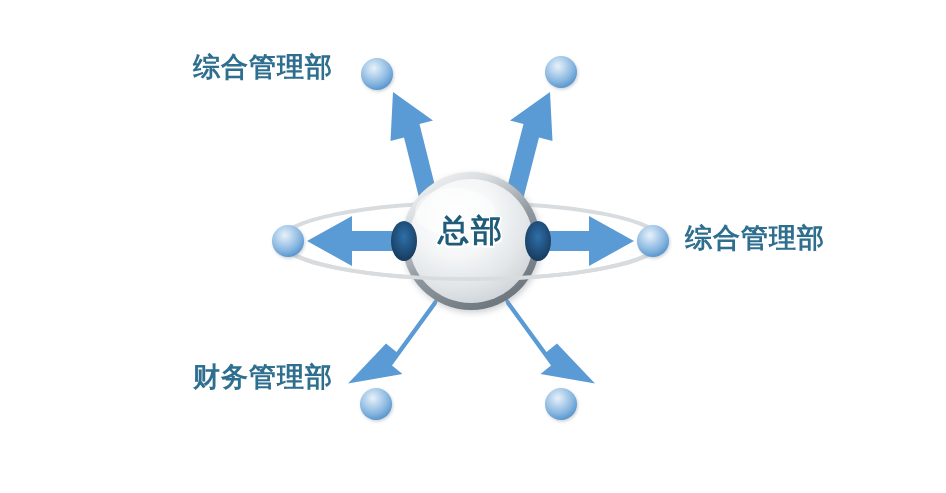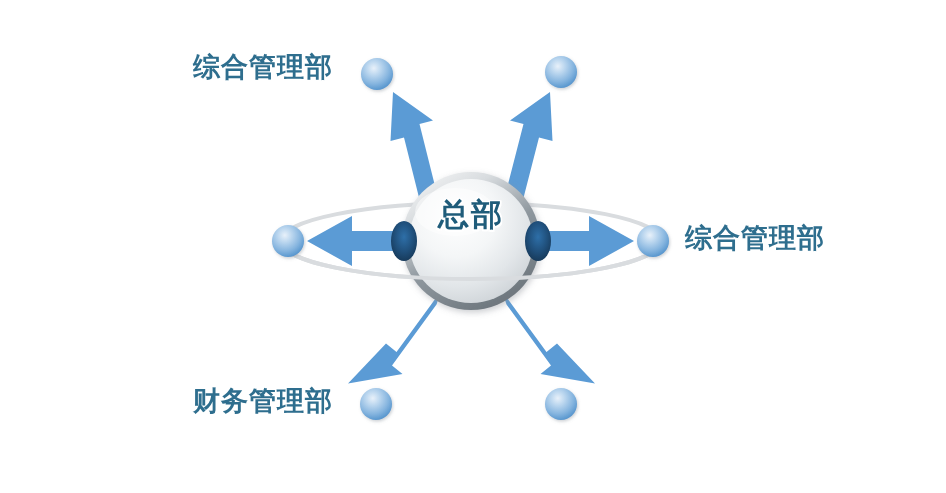--- a/index.html
+++ b/index.html
@@ -56,20 +56,21 @@
     text-shadow:
       -1.5px -1.5px 0 #ffffff,
        1.5px -1.5px 0 #ffffff,
       -1.5px  1.5px 0 #ffffff,
        1.5px  1.5px 0 #ffffff,
       -1.5px 0 0 #ffffff,
        1.5px 0 0 #ffffff,
        0 -1.5px 0 #ffffff,
        0  1.5px 0 #ffffff;
     pointer-events: none;
+    margin-top: 16px;
   }
   .center-text span { display: block; }
 </style>
 </head>
 <body>
 
 <div id="canvas">
 
   <svg id="diagram-svg" viewBox="0 0 946 493">
     <defs>
@@ -171,16 +172,16 @@
   <div class="center-text" style="left:401px; top:198px;">
     <span>总部</span>
   </div>
 
   <div class="node-label label-right" style="left:193px; top:54px;">综合管理部</div>
 
 
 
   <div class="node-label label-right" style="left:685px; top:225px;">综合管理部</div>
 
-  <div class="node-label label-right" style="left:193px; top:388px;">财务管理部</div>
+  <div class="node-label label-right" style="left:193px; top:364px;">财务管理部</div>
 
 
 </div>
 
 </body></html>

